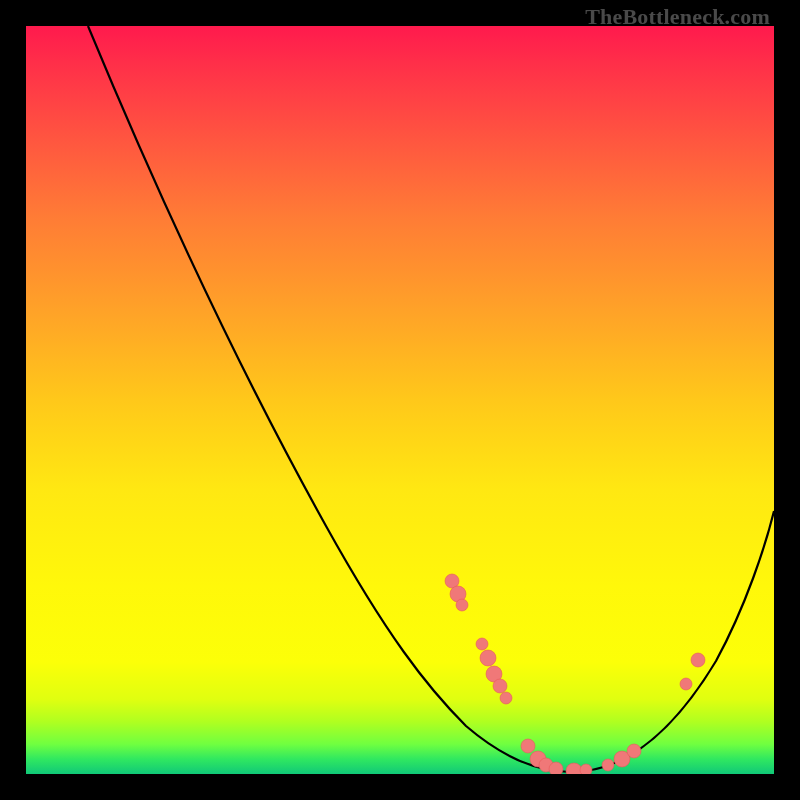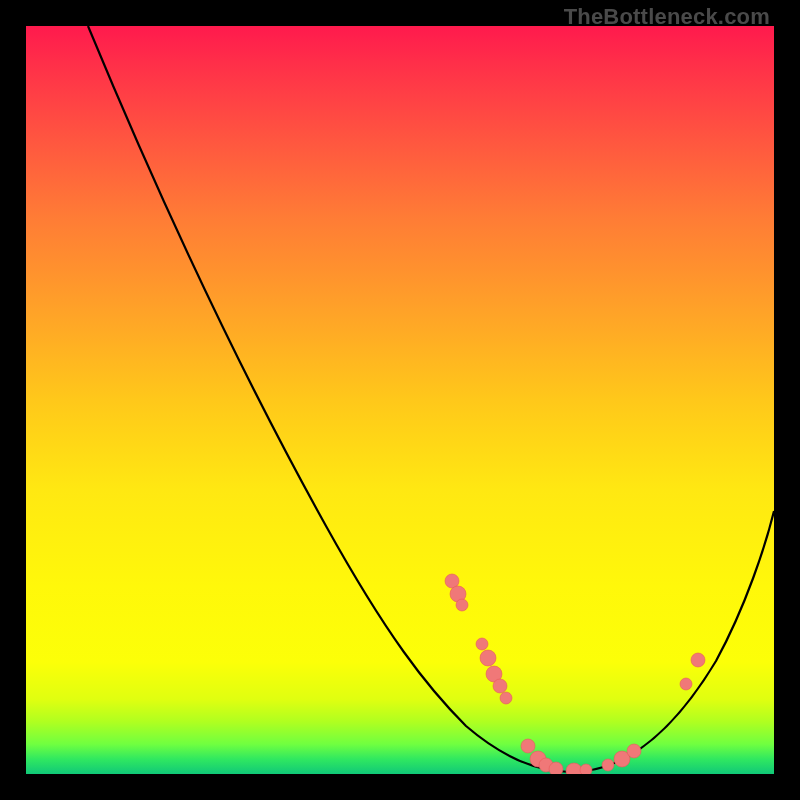--- a/index.html
+++ b/index.html
@@ -45,20 +45,21 @@
   }
   .watermark {
     position: absolute;
     top: 4px;
     right: 30px;
     color: #4a4a4a;
     font-size: 22px;
     font-weight: 600;
     letter-spacing: 0.2px;
     z-index: 50;
+    font-family: Liberation Serif, serif;
   }
   svg.curve {
     position: absolute;
     left: 0;
     top: 0;
     width: 748px;
     height: 748px;
     z-index: 20;
   }
 </style>

